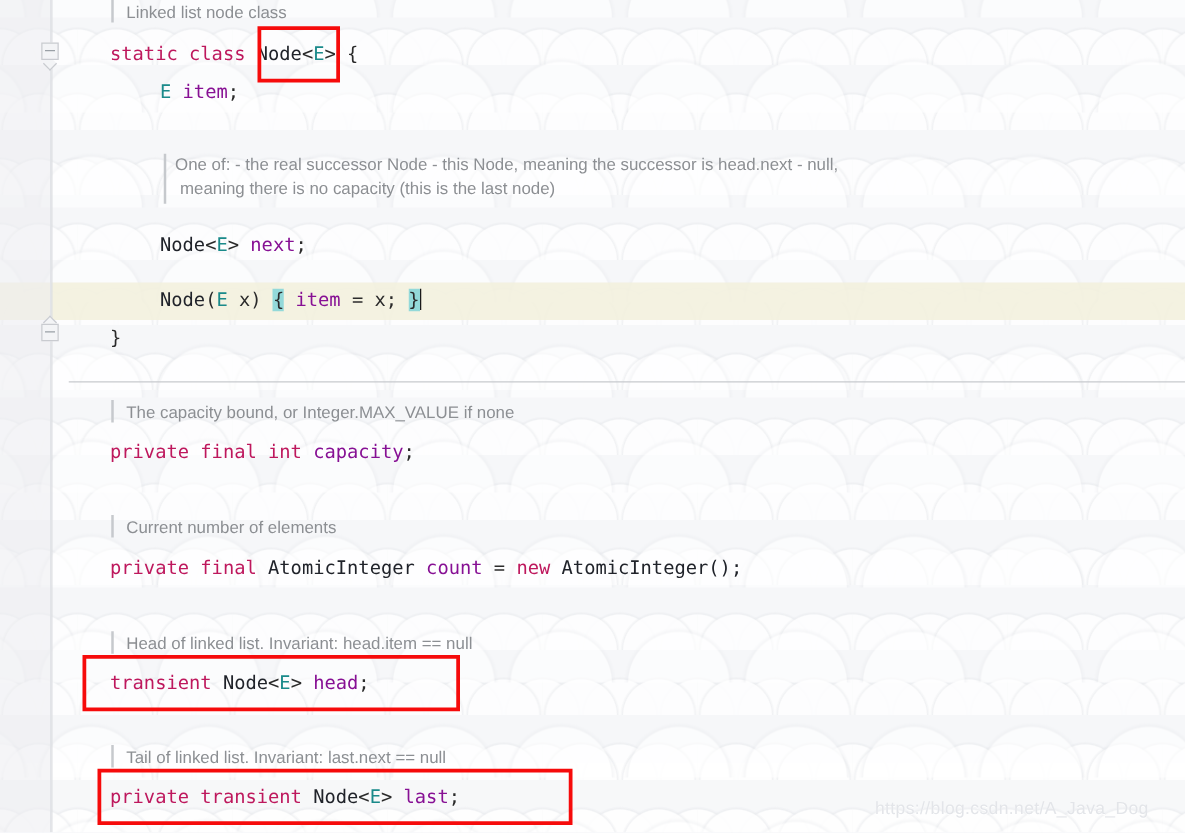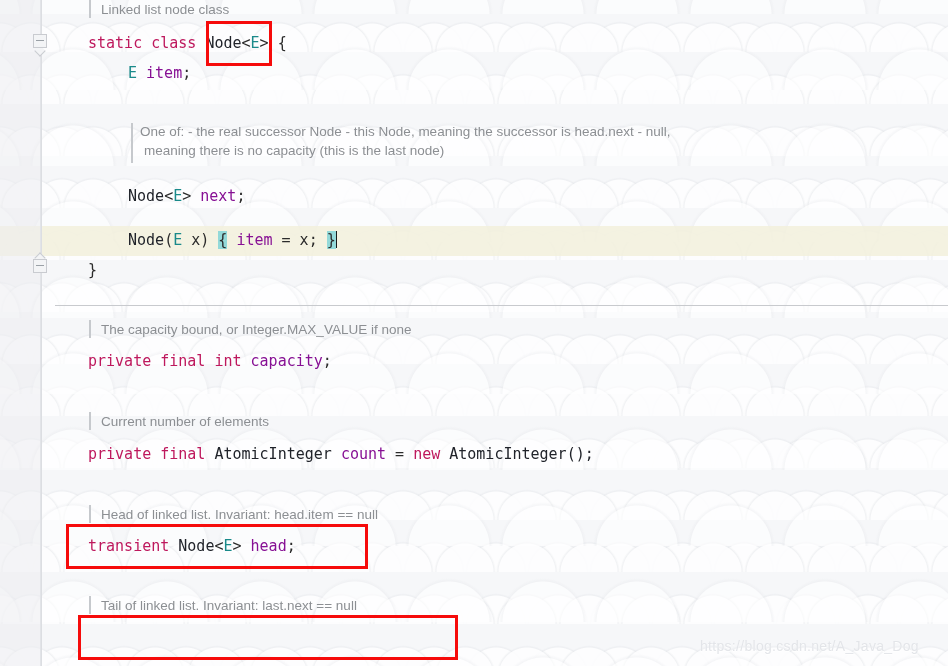--- a/index.html
+++ b/index.html
@@ -227,18 +227,19 @@
   <div class="doc-bar" style="left:89px; top:505px; height:18px;"></div>
   <div class="doc" style="left:101px; top:505px;">Head of linked list. Invariant: head.item == null</div>
 
   <div class="code" style="left:88px; top:537px;"><span class="kw">transient</span><span class="punc"> </span><span class="type">Node</span><span class="punc">&lt;</span><span class="gen">E</span><span class="punc">&gt;</span><span class="punc"> </span><span class="field">head</span><span class="punc">;</span></div>
 
   <div class="redbox" style="left:66px; top:524px; width:302px; height:45px;"></div>
 
   <div class="doc-bar" style="left:89px; top:596px; height:18px;"></div>
   <div class="doc" style="left:101px; top:596px;">Tail of linked list. Invariant: last.next == null</div>
 
+  <div class="code" style="left:88px; top:628px;"><span class="kw">private</span><span class="punc"> </span><span class="kw">transient</span><span class="punc"> </span><span class="type">Node</span><span class="punc">&lt;</span><span class="gen">E</span><span class="punc">&gt;</span><span class="punc"> </span><span class="field">last</span><span class="punc">;</span></div>
 
   <div class="redbox" style="left:78px; top:615px; width:380px; height:45px;"></div>
 
   <div class="watermark" style="left:700px; top:638px;">https://blog.csdn.net/A_Java_Dog</div>
 
 </div>
 
 </body></html>

